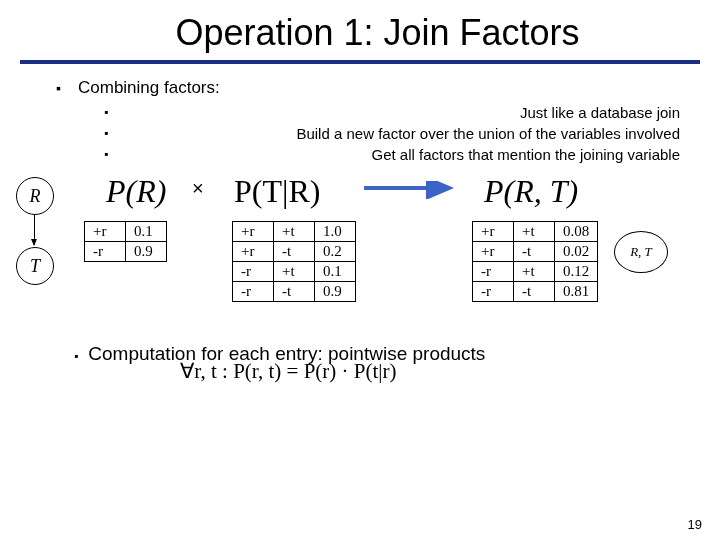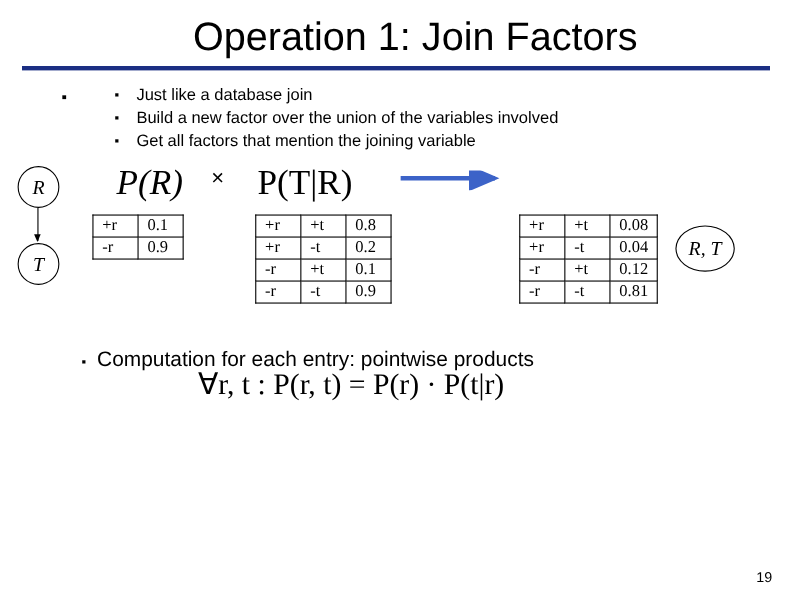--- a/index.html
+++ b/index.html
@@ -41,20 +41,21 @@
     content: "▪";
     position: absolute;
     left: 0;
     top: 2px;
     font-size: 14px;
   }
   ul.sub {
     list-style: none;
     padding: 0;
     margin: 6px 0 6px 26px;
+    text-align: right;
   }
   ul.sub > li {
     font-size: 15px;
     margin-bottom: 4px;
     position: relative;
     padding-left: 20px;
   }
   ul.sub > li::before {
     content: "▪";
     position: absolute;
@@ -106,21 +107,21 @@
     position: absolute;
     border: 1px solid #000;
     border-radius: 50% / 50%;
     width: 52px;
     height: 40px;
     display: flex;
     align-items: center;
     justify-content: center;
     font-family: 'Times New Roman', serif;
     font-style: italic;
-    font-size: 18px;
+    font-size: 13px;
     text-align: right;
   }
   .edge {
     position: absolute;
     background: #000;
     width: 1px;
   }
   .edge::after {
     content: "";
     position: absolute;
@@ -152,38 +153,39 @@
   .compnote::before {
     content: "▪";
     font-size: 12px;
     margin-right: 10px;
   }
   .formula {
     position: absolute;
     top: 186px;
     left: 180px;
     font-family: 'Times New Roman', serif;
-    font-size: 27px;
+    font-size: 21px;
   }
   .pageno {
     position: absolute;
     bottom: 8px;
     right: 18px;
     font-size: 13px;
   }
 </style>
 </head>
 <body>
 
 <div class="title">Operation 1: Join Factors</div>
 <div class="rule"></div>
 
 <div class="body-area">
   <ul class="top">
     <li>
+      <span>Combining factors:</span>
       <ul class="sub">
         <li>Just like a database join</li>
         <li>Build a new factor over the union of the variables involved</li>
         <li>Get all factors that mention the joining variable</li>
       </ul>
     </li>
   </ul>
 </div>
 
 <div class="example-area">
@@ -197,41 +199,42 @@
     <span class="times" style="left:108px;">×</span>
     <span class="eq" style="left:150px; ">P(T|R)</span>
     <svg class="arrow-svg" style="left:280px;" width="96" height="18">
       <defs>
         <marker id="ah" markerWidth="8" markerHeight="8" refX="6" refY="3" orient="auto">
           <path d="M0,0 L7,3 L0,6 Z" fill="#3c63c8"></path>
         </marker>
       </defs>
       <line x1="0" y1="7" x2="86" y2="7" stroke="#3c63c8" stroke-width="4" marker-end="url(#ah)"></line>
     </svg>
+    <span class="eq" style="left:400px; font-style:italic;">P(R, T)</span>
   </div>
 
   <table class="pt" style="top:48px; left:84px;">
     <tbody>
         <tr>
           <td>+r</td>
           <td>0.1</td>
         </tr>
     <tr>
           <td>-r</td>
           <td>0.9</td>
         </tr>
   </tbody>
     </table>
 
   <table class="pt" style="top:48px; left:232px;">
     <tbody>
         <tr>
           <td>+r</td>
           <td>+t</td>
-          <td>0.8</td>
+          <td>1.0</td>
         </tr>
     <tr>
           <td>+r</td>
           <td>-t</td>
           <td>0.2</td>
         </tr>
     <tr>
           <td>-r</td>
           <td>+t</td>
           <td>0.1</td>
@@ -247,21 +250,21 @@
   <table class="pt" style="top:48px; left:472px;">
     <tbody>
         <tr>
           <td>+r</td>
           <td>+t</td>
           <td>0.08</td>
         </tr>
     <tr>
           <td>+r</td>
           <td>-t</td>
-          <td>0.04</td>
+          <td>0.02</td>
         </tr>
     <tr>
           <td>-r</td>
           <td>+t</td>
           <td>0.12</td>
         </tr>
     <tr>
           <td>-r</td>
           <td>-t</td>
           <td>0.81</td>

